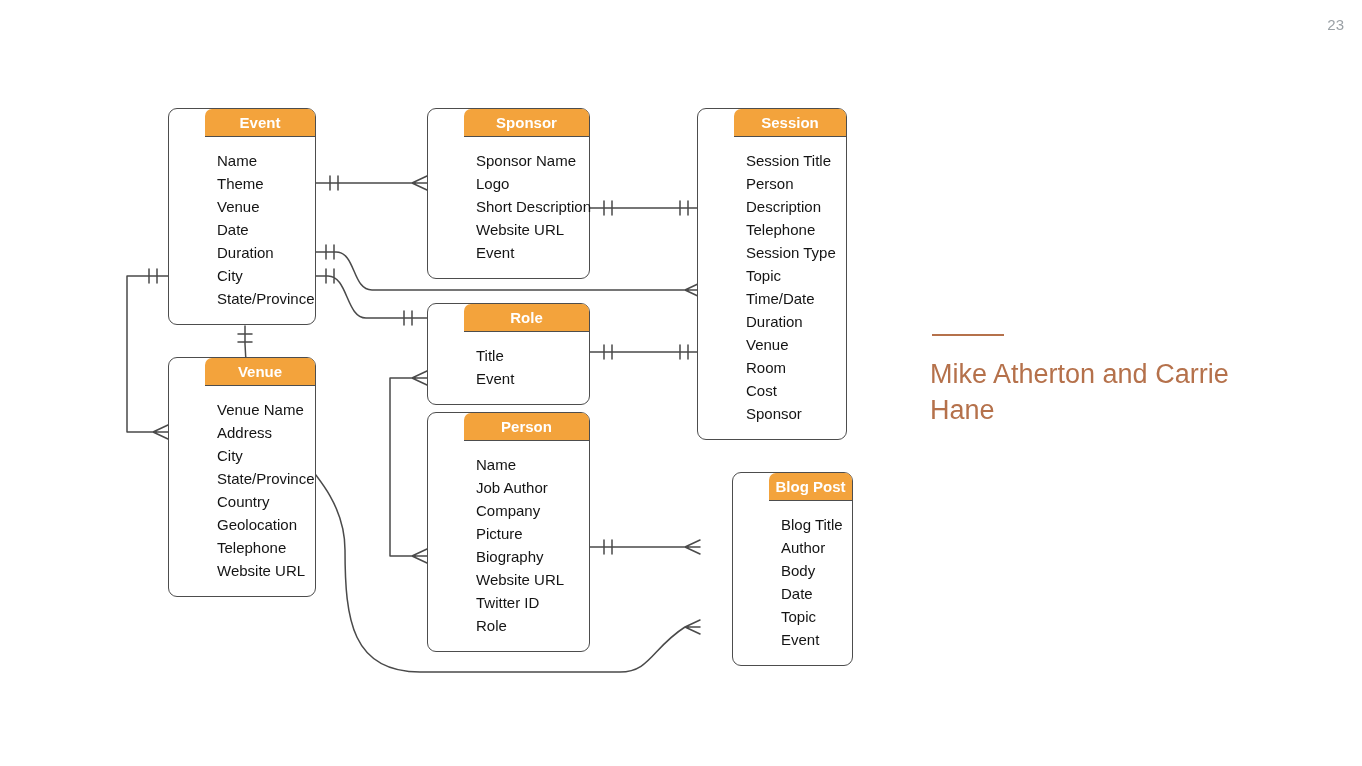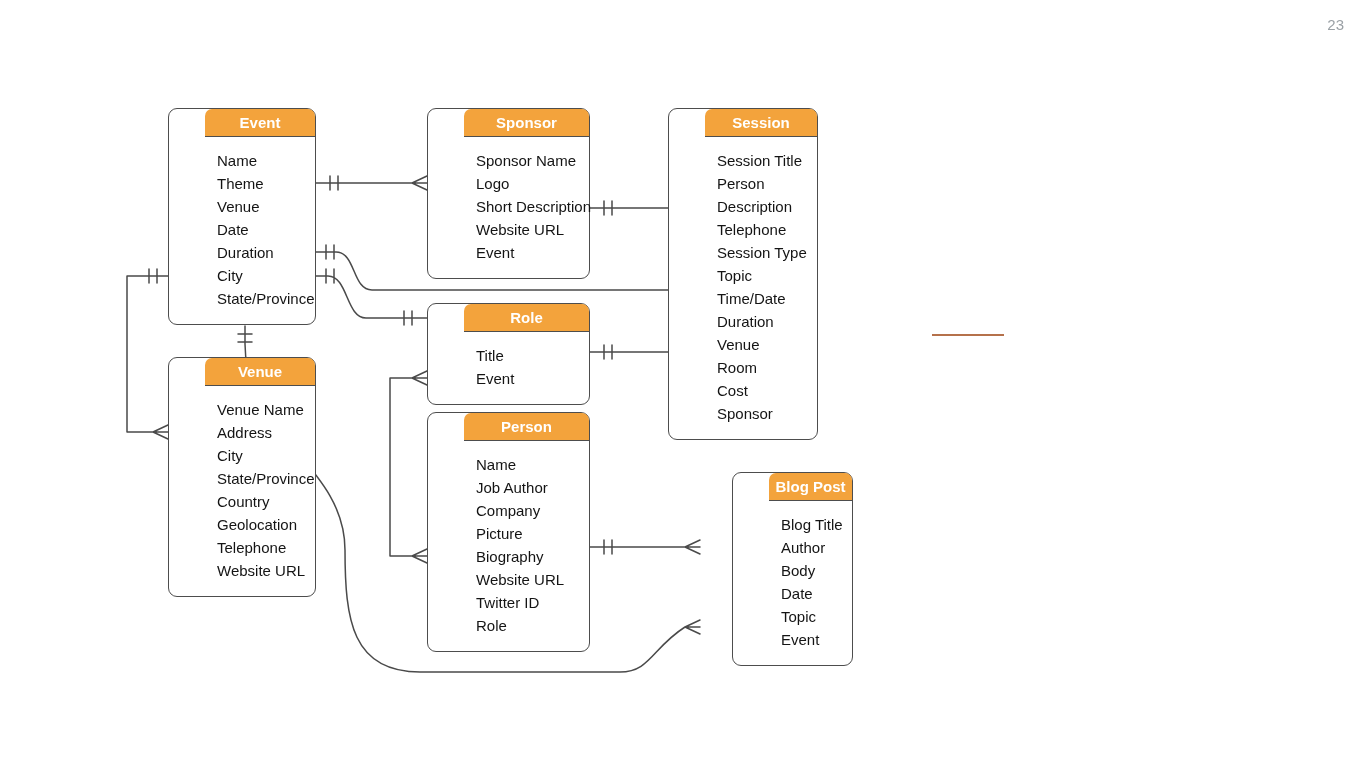--- a/index.html
+++ b/index.html
@@ -63,21 +63,21 @@
     padding: 12px 8px 14px 12px;
   }
   .entity-fields li {
     font-size: 15px;
     line-height: 23px;
     color: #141414;
     white-space: nowrap;
   }
   #entity-event    { left: 168px; top: 108px; width: 148px; }
   #entity-sponsor  { left: 427px; top: 108px; width: 163px; }
-  #entity-session  { left: 668px; top: 108px; width: 150px; }
+  #entity-session  { left: 697px; top: 108px; width: 150px; }
   #entity-venue    { left: 168px; top: 357px; width: 148px; }
   #entity-role     { left: 427px; top: 303px; width: 163px; }
   #entity-person   { left: 427px; top: 412px; width: 163px; }
   #entity-blogpost { left: 732px; top: 472px; width: 121px; }
   
   .panel {
     position: absolute;
     left: 930px;
     top: 334px;
     width: 348px;
@@ -213,15 +213,16 @@
         <li>Author</li>
         <li>Body</li>
         <li>Date</li>
         <li>Topic</li>
         <li>Event</li>
       </ul>
   </div>
 
   <div class="panel">
     <hr class="divider">
+    <p class="authors">Mike Atherton and Carrie Hane</p>
   </div>
 
 </div>
 
 </body></html>

